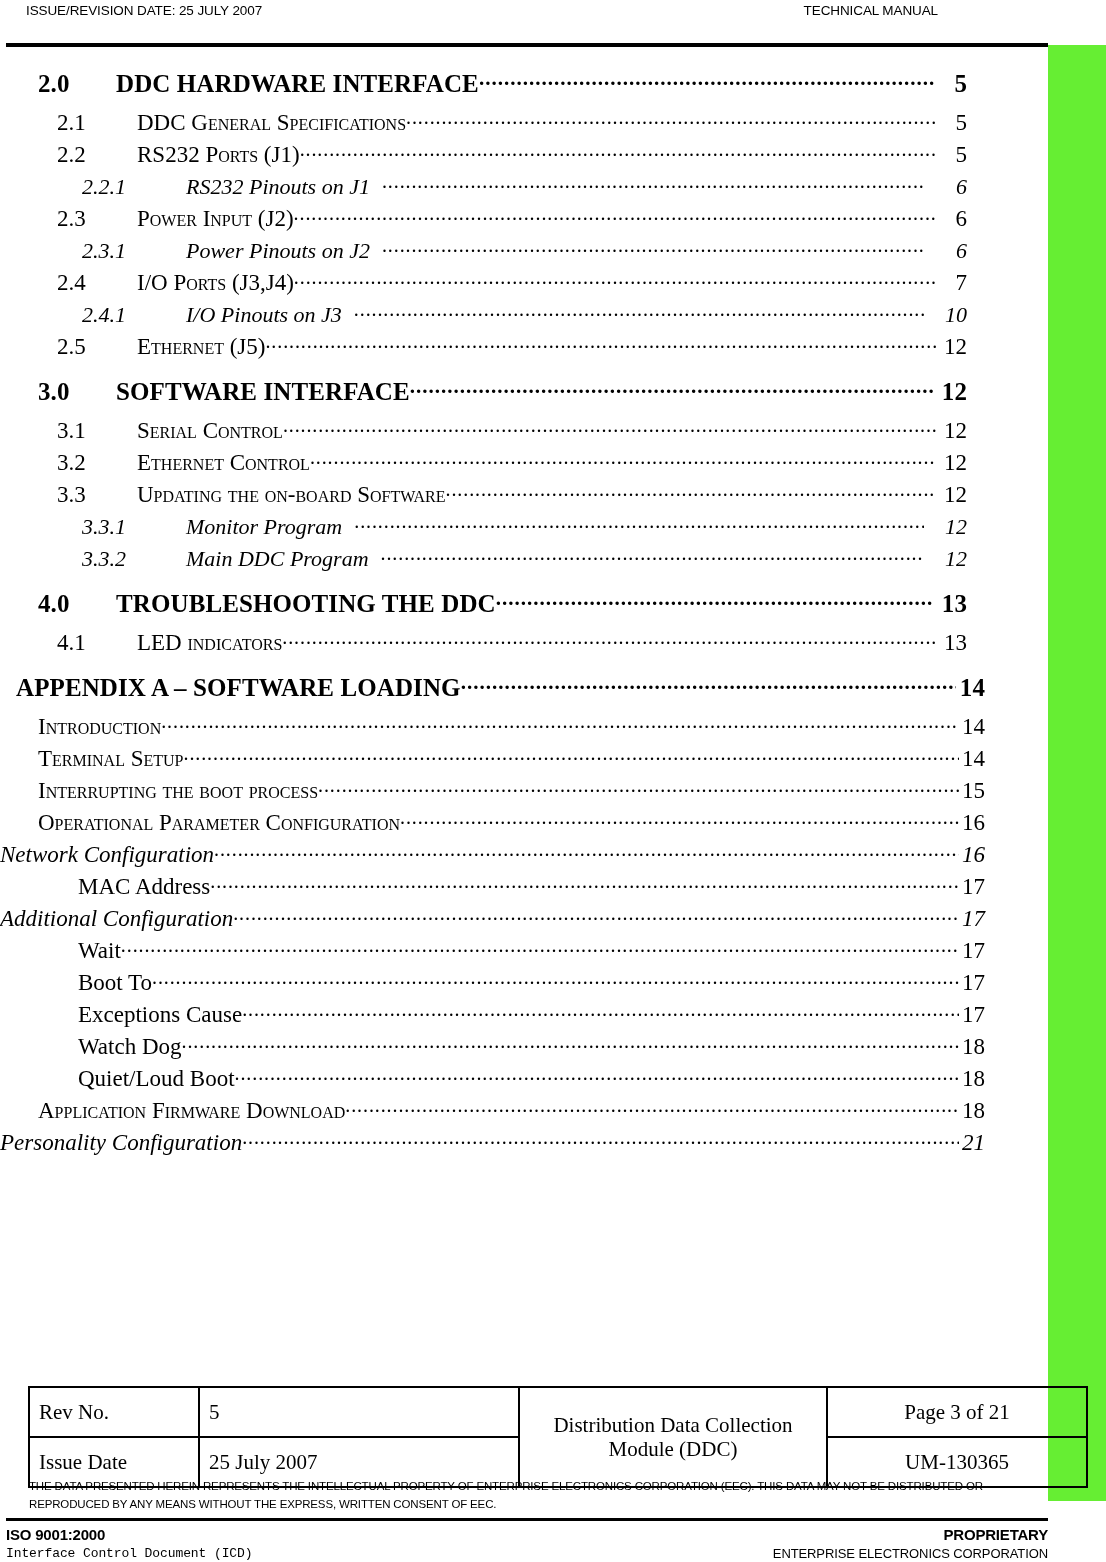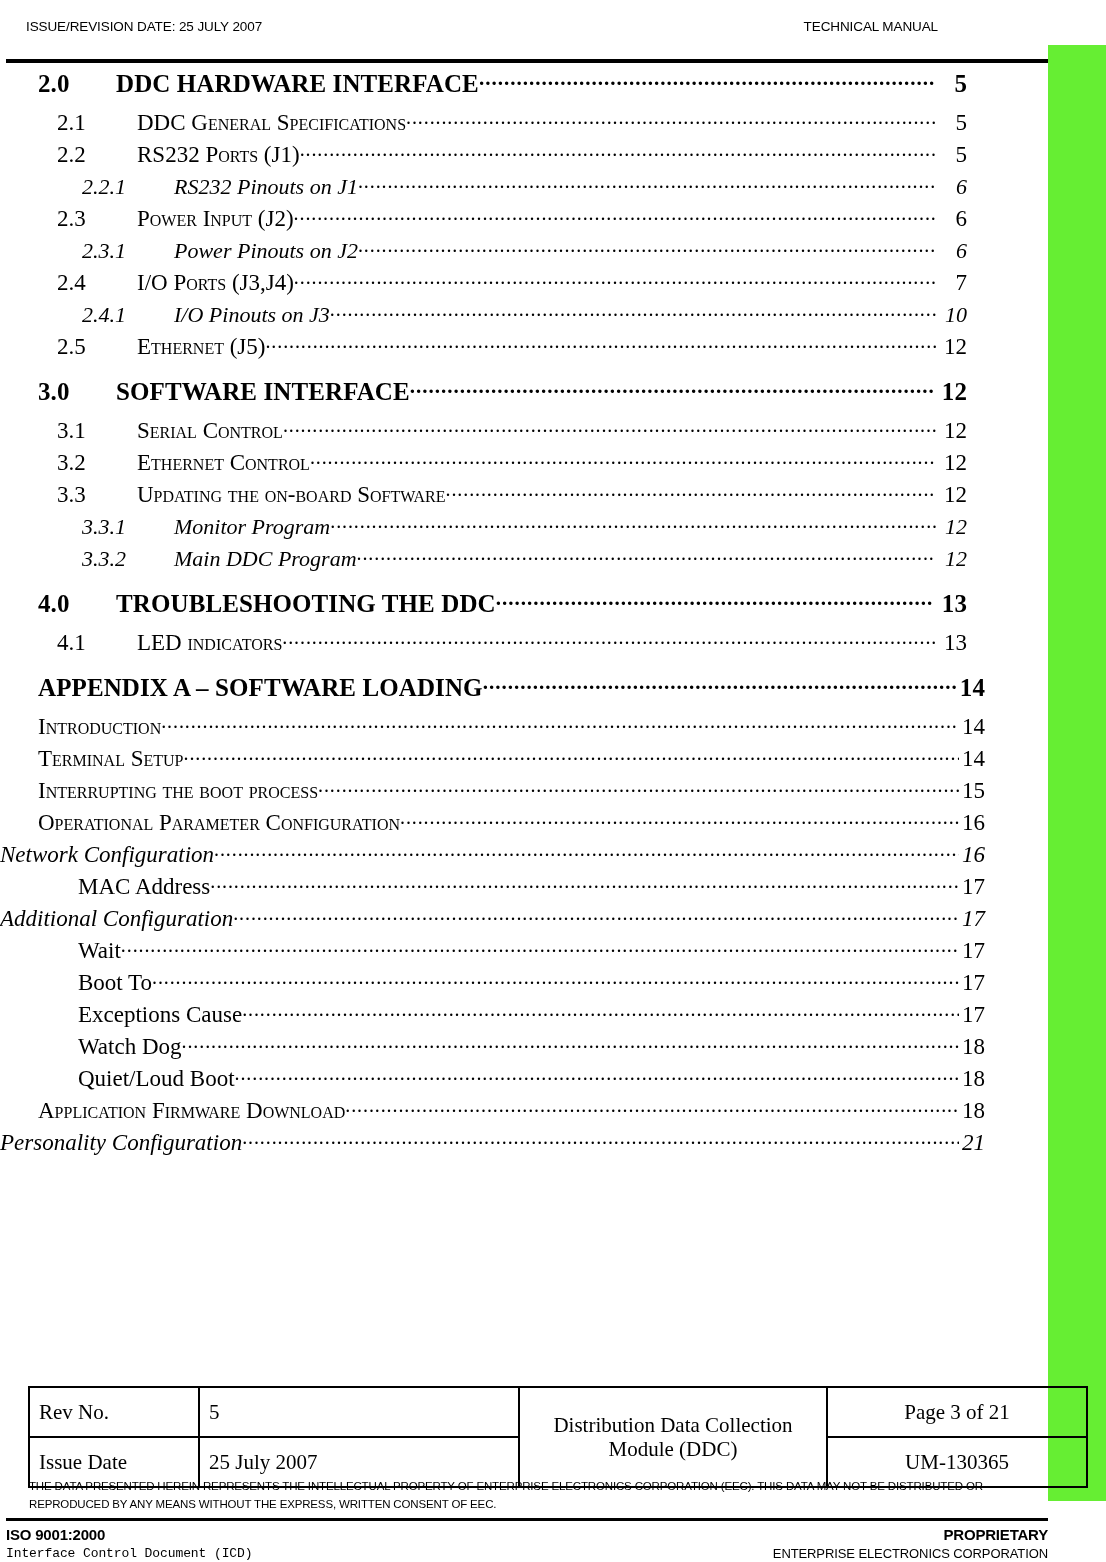--- a/index.html
+++ b/index.html
@@ -13,21 +13,21 @@
     position: relative;
     font-family: "Liberation Serif", "DejaVu Serif", serif;
     color: #000000;
     overflow: hidden;
   }
 
   
   .page-header {
     position: absolute;
     left: 0;
-    top: 16px;
+    top: 0;
     width: 996px;
     height: 46px;
   }
   .hdr-left {
     position: absolute;
     left: 26px;
     top: 3px;
     font-family: "Liberation Sans", "DejaVu Sans", sans-serif;
     font-size: 13.5px;
     letter-spacing: -0.1px;
@@ -128,21 +128,21 @@
   .lvl1 .toc-num { width: 78px; }
   .lvl1 .toc-leader { font-size: 21px; }
   .lvl1 .toc-leader::after { letter-spacing: 1.0px; }
   .lvl1 .toc-page { min-width: 24px; padding-left: 8px; }
 
   
   .lvlA {
     font-size: 25px;
     font-weight: bold;
     letter-spacing: 0.1px;
-    padding-left: 38px;
+    padding-left: 16px;
     padding-right: 25px;
     height: 40px;
     margin-top: 12px;
   }
   .lvlA .toc-leader { font-size: 21px; }
   .lvlA .toc-leader::after { letter-spacing: 1.0px; }
   .lvlA .toc-page { min-width: 24px; padding-left: 4px; }
 
   
   .lvl2 {
@@ -156,20 +156,21 @@
   .lvl2 .toc-leader { font-size: 20px; }
   .lvl2 .toc-page { min-width: 24px; padding-left: 7px; font-variant: normal; }
 
   
   .lvl3 {
     font-size: 22px;
     font-style: italic;
     padding-left: 82px;
     padding-right: 43px;
     height: 32px;
+    gap: 12px;
   }
   .lvl3 .toc-num { width: 92px; }
   .lvl3 .toc-leader { font-size: 20px; font-style: normal; }
   .lvl3 .toc-page { min-width: 24px; padding-left: 7px; }
 
   
   .lvlA1 {
     font-size: 23px;
     font-variant: small-caps;
     padding-left: 38px;

